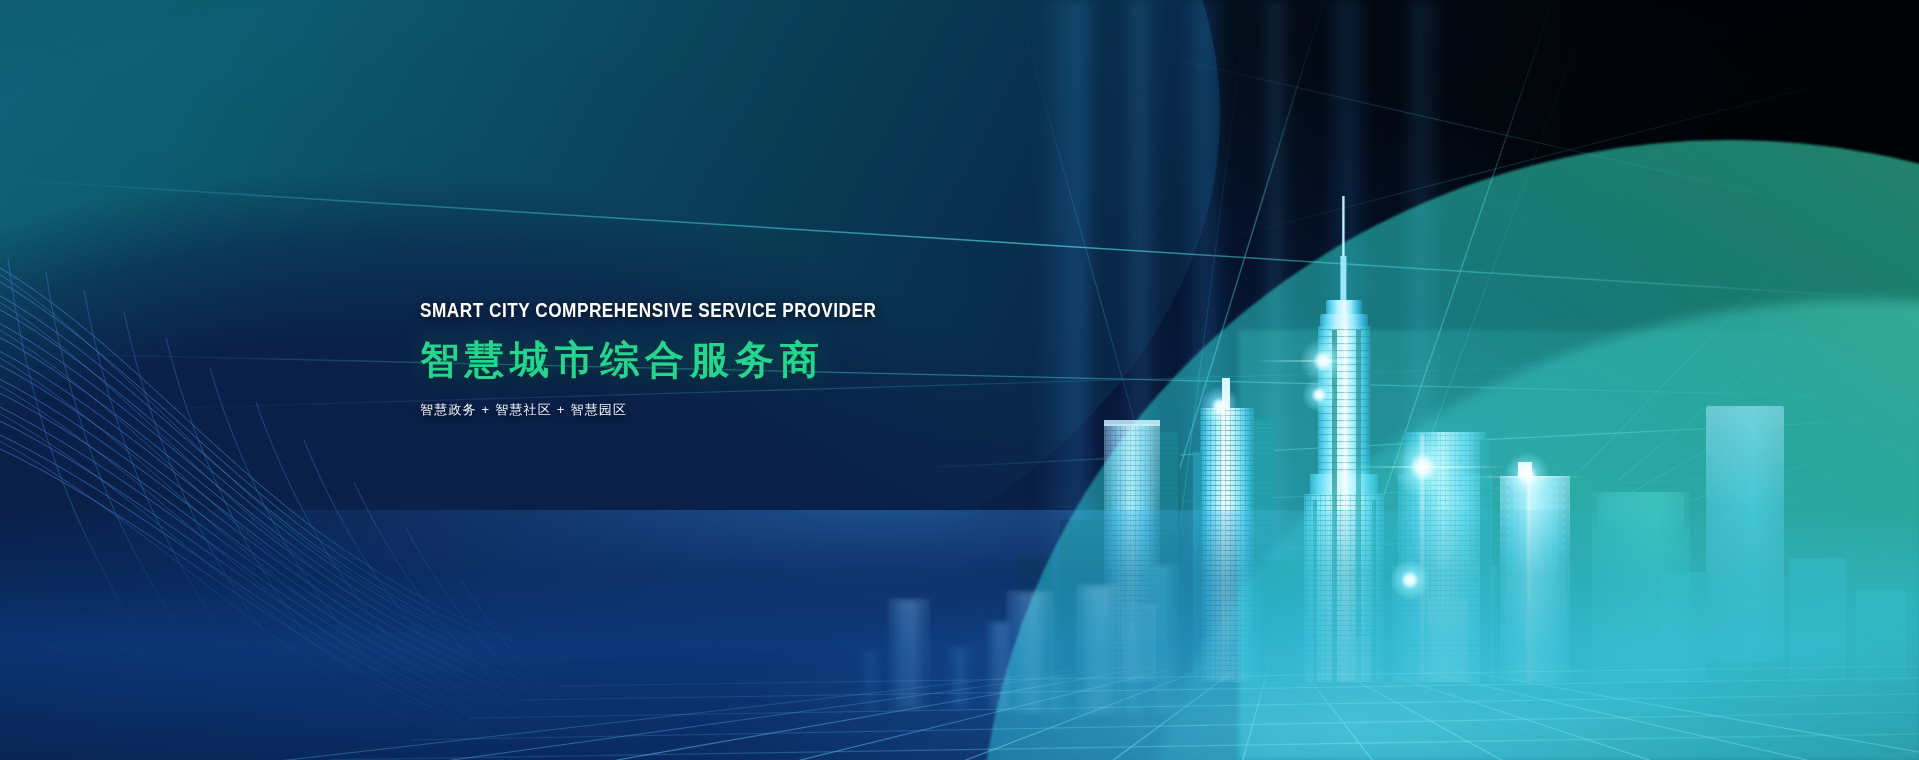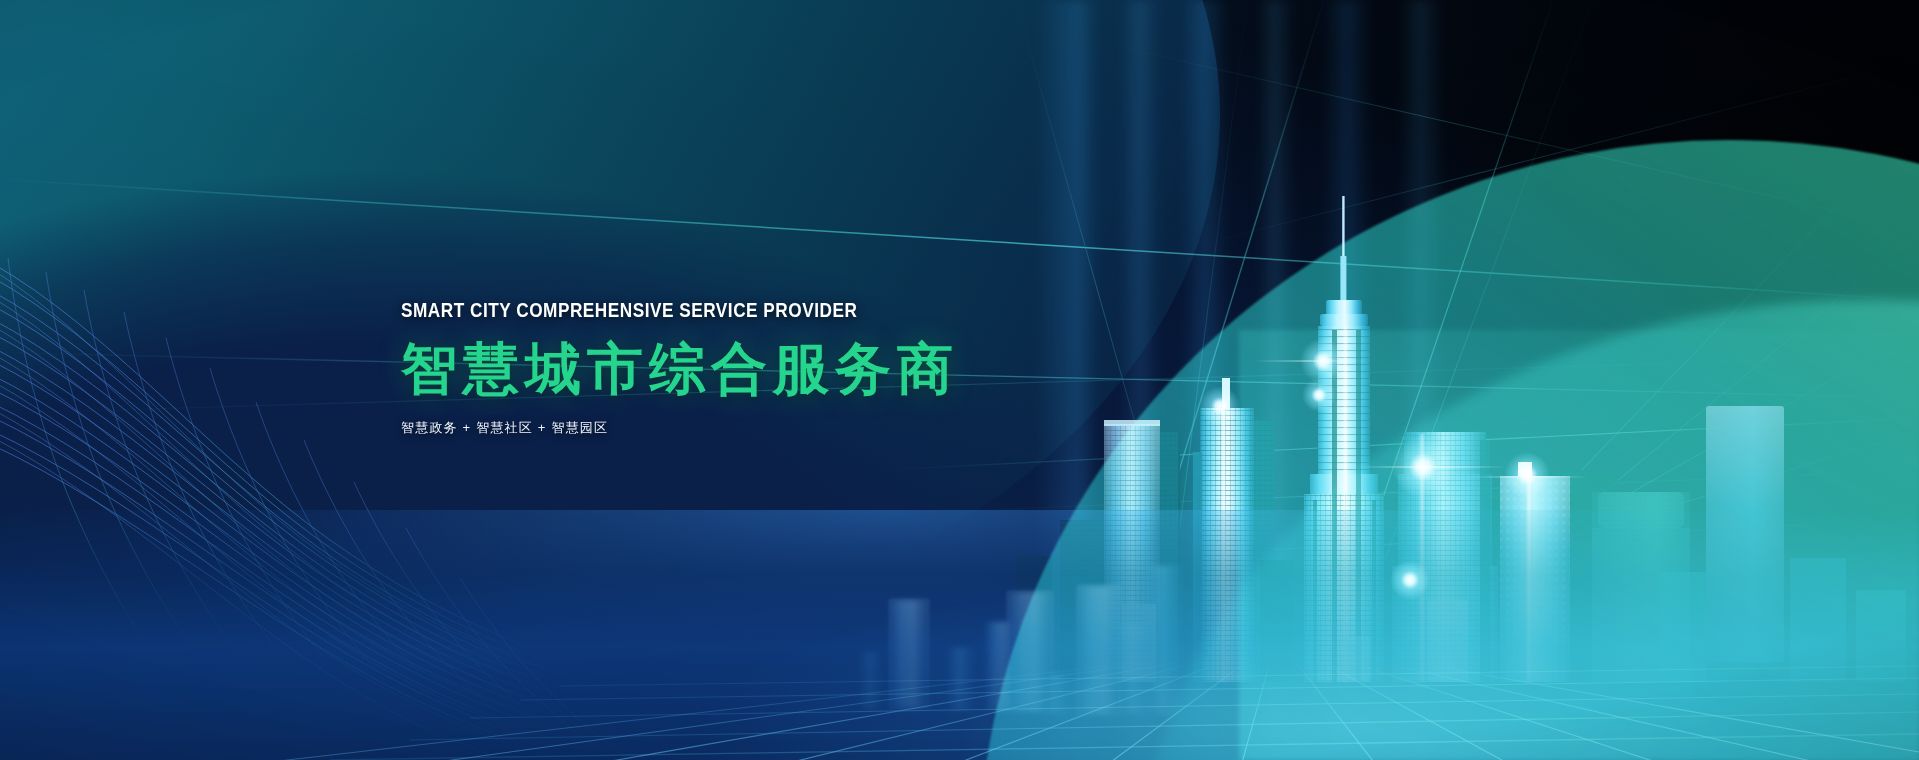--- a/index.html
+++ b/index.html
@@ -117,38 +117,38 @@
   }
 
   
   #vignette{
     background:
       radial-gradient(130% 115% at 50% 46%, rgba(0,0,0,0) 48%, rgba(0,0,0,.30) 82%, rgba(0,0,0,.55) 100%);
   }
 
   
   #copy{
-    position:absolute;left:401px;top:300px;width:720px;
+    position:absolute;left:420px;top:300px;width:720px;
     z-index:40;
   }
   #eyebrow{
     color:#ffffff;
     font-size:20px;
     font-weight:bold;
     letter-spacing:.6px;
     line-height:1;
     margin:0 0 20px 0;
     transform:scaleX(.86);
     transform-origin:left center;
     white-space:nowrap;
     text-shadow:0 2px 10px rgba(0,0,0,.75);
   }
   #headline{
     color:#25d58e;
-    font-size:56px;
+    font-size:39px;
     font-weight:bold;
     letter-spacing:6px;
     line-height:1.05;
     margin:1px 0 22px 0;
     white-space:nowrap;
     text-shadow:0 0 26px rgba(30,200,130,.38), 0 3px 14px rgba(0,0,0,.55);
   }
   #subline{
     color:#f2f7ff;
     font-size:13px;

